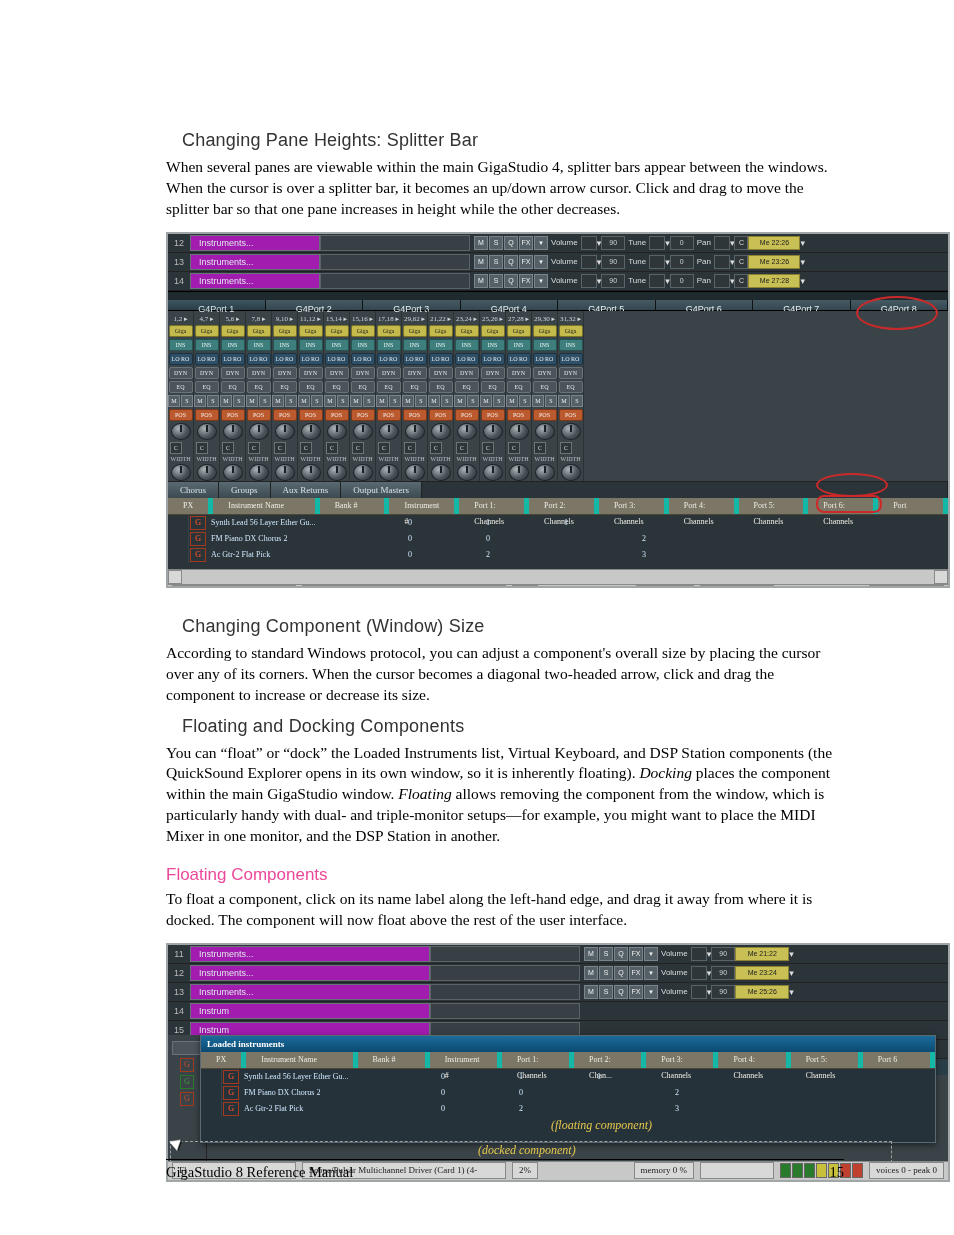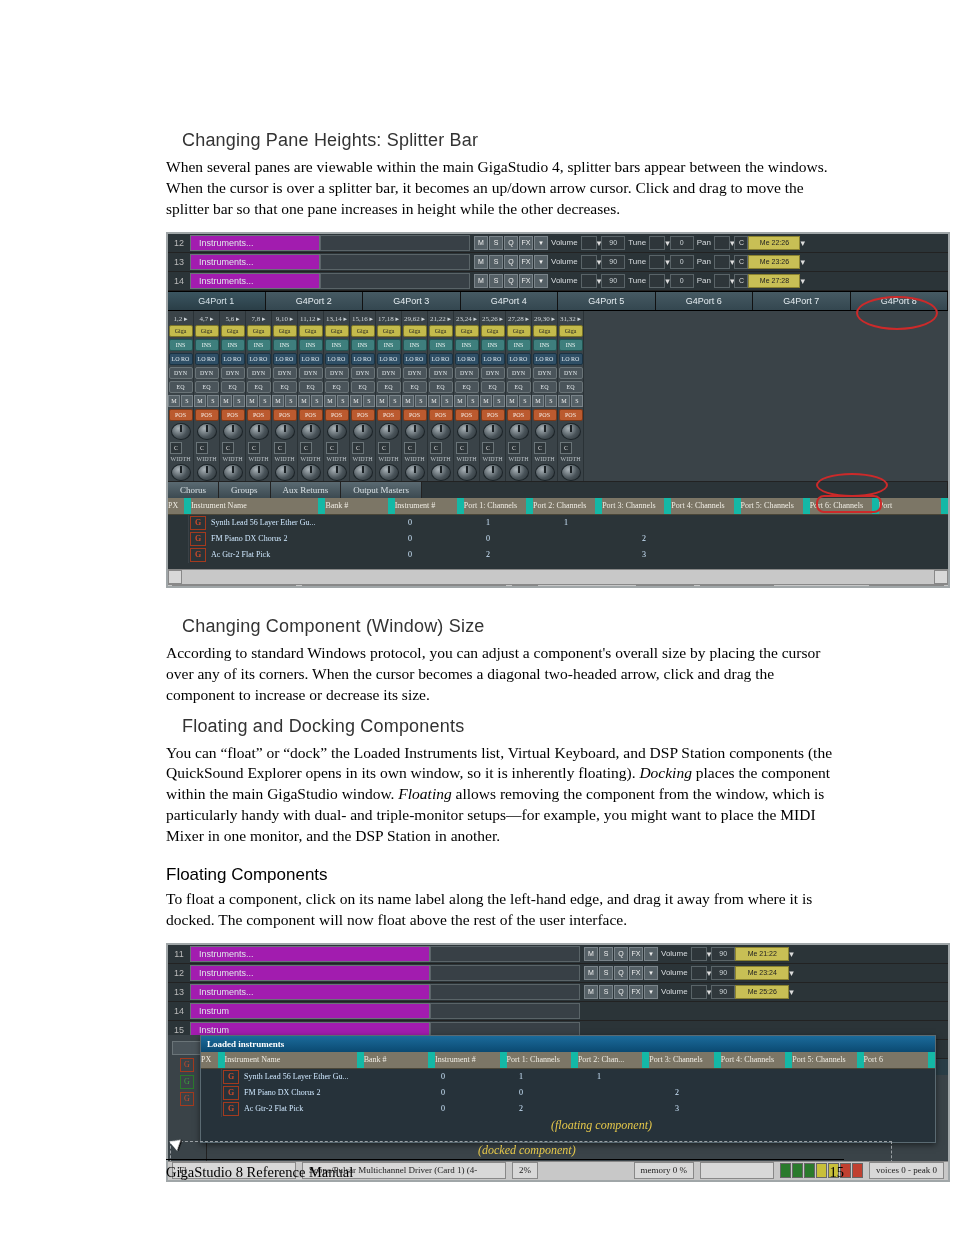--- a/index.html
+++ b/index.html
@@ -19,21 +19,21 @@
     font-weight: normal;
     font-size: 18px;
     color: #333;
     margin: 0 0 6px 16px;
     letter-spacing: 0.2px;
   }
   h3.sub {
     font-family: Verdana, Geneva, sans-serif;
     font-weight: normal;
     font-size: 17px;
-    color: #000000;
+    color: #ec4899;
     margin: 18px 0 4px 0;
   }
   p.body {
     font-size: 15.5px;
     line-height: 1.35;
     margin: 0 0 10px 0;
     text-align: left;
   }
   .figure {
     display: block;
@@ -101,20 +101,21 @@
   }
 
   .porttabs{
     display:flex;height:18px;background:#1f2a2f;border-top:1px solid #000;
     border-bottom:1px solid #000;
   }
   .porttabs div{
     flex:1;font:9px Verdana,sans-serif;color:#d8e4ea;text-align:center;
     line-height:18px;border-right:1px solid #111;
     background:linear-gradient(#3b5560,#2a3e47);
+    margin-top:8px;
   }
   .porttabs div.dim{background:linear-gradient(#465a63,#344750);color:#e6eef2;}
 
   .channels{
     display:flex;height:170px;background:#3a4348;overflow:hidden;
     border-bottom:1px solid #222;
     justify-content:space-between;
   }
   .chcol{
     width:25px;flex:0 0 25px;display:flex;flex-direction:column;
@@ -151,21 +152,21 @@
   }
   .bottabs .sp{flex:1;background:#2b3438;}
 
   .lipanel{
     height:86px;background:#2b3438;display:flex;flex-direction:column;
   }
   .lihdr{
     display:flex;height:16px;background:#7c7666;border-bottom:1px solid #4a4638;
     font:8px Verdana;color:#f0ede4;
   }
-  .lihdr div{border-right:7px solid #14b8a6;padding:0 0;line-height:16px;}
+  .lihdr div{border-right:5px solid #14b8a6;padding:0 15px;line-height:16px;}
   .lirow{
     display:flex;height:16px;font:8px Verdana;color:#cfd6da;
   }
   .lirow .pxc{width:20px;text-align:center;border-right:1px solid #3a4248;}
   .lirow .gic{width:14px;text-align:center;color:#cc4a2a;border:1px solid #a33a1e;font-weight:bold;line-height:12px;margin:1px;}
   .lirow .nm{flex:0 0 160px;color:#cfe8ff;padding-left:4px;line-height:16px;}
   .lirow .cell{width:78px;text-align:center;line-height:16px;color:#cfe8ff;}
   .liscroll{flex:1;}
   .hscroll{
     height:14px;background:#c8c8c8;border-top:1px solid #888;position:relative;

